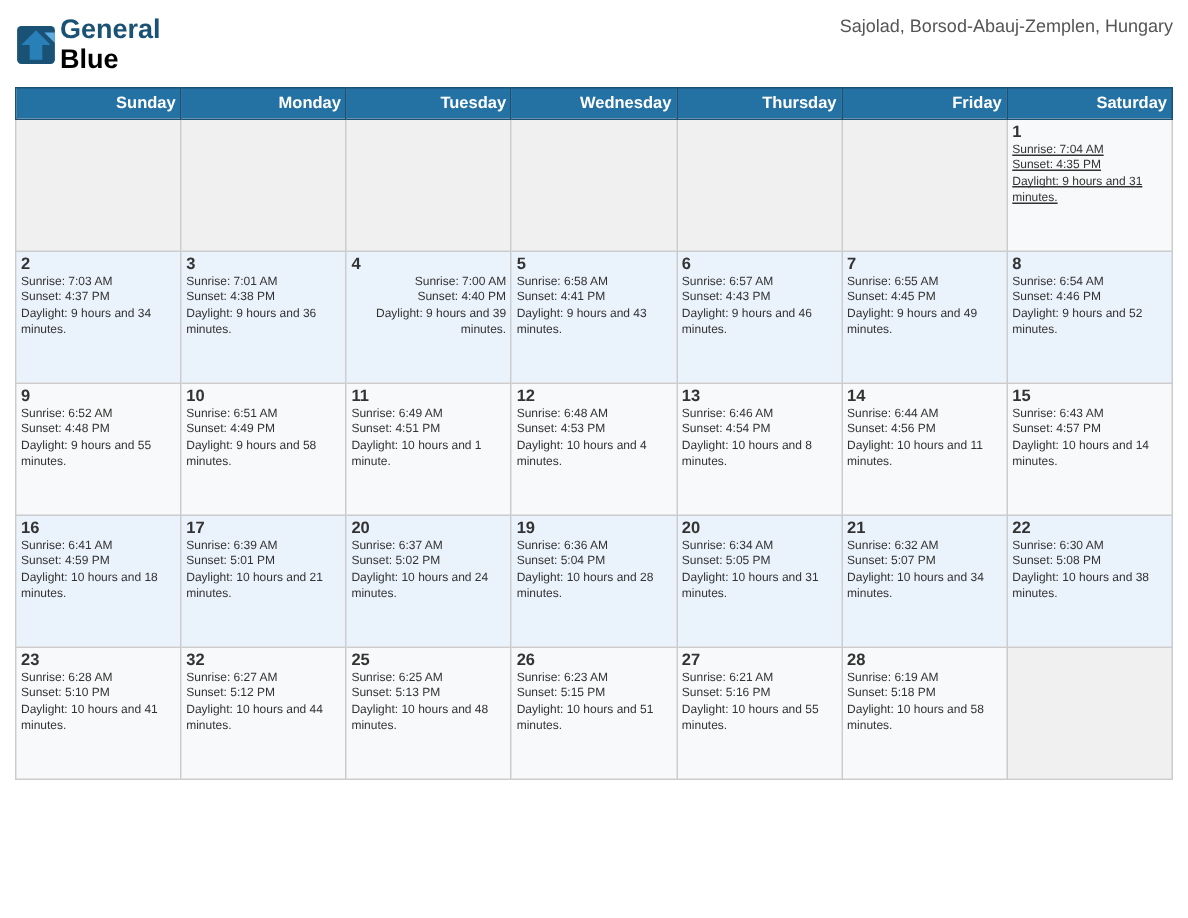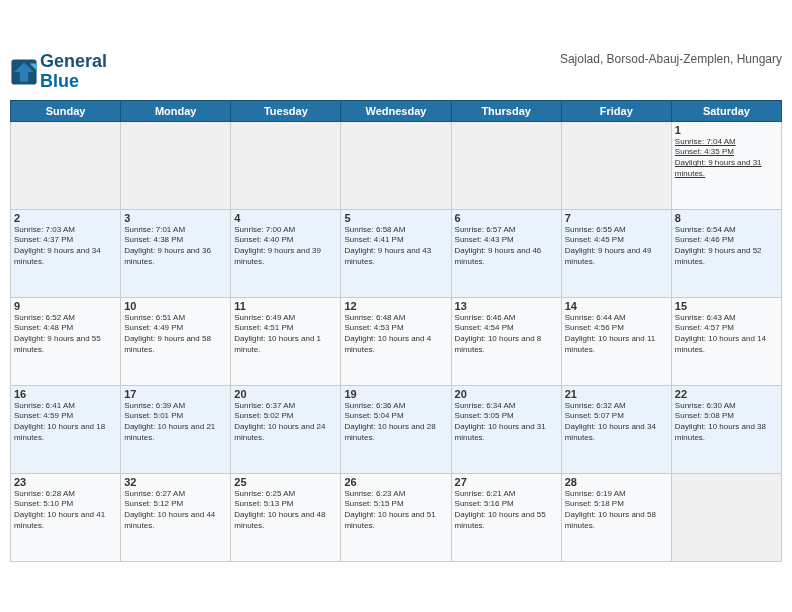--- a/index.html
+++ b/index.html
@@ -1,39 +1,39 @@
 <!DOCTYPE html>
 <html><head>
   <meta charset="utf-8">
   <style>
     * { box-sizing: border-box; margin: 0; padding: 0; }
     body { font-family: Arial, sans-serif; background: #fff; width: 792px; height: 612px; overflow: hidden; }
     
-    .page { width: 792px; height: 444px; padding: 10px; margin-top: 42px; }
+    .page { width: 792px; height: 444px; padding: 10px; }
     
     .header { display: flex; justify-content: space-between; align-items: flex-start; margin-bottom: 8px; }
     
     .logo { display: flex; align-items: center; }
     .logo-text { font-size: 18px; font-weight: bold; color: #1a5276; line-height: 1.1; }
-    .logo-text span { color: #0369a1; }
+    .logo-text span { color: #000000; }
     .logo-icon { width: 28px; height: 28px; margin-right: 2px; }
     
     .title-block { text-align: right; }
     .main-title { font-size: 32px; color: #333; font-weight: normal; }
     .subtitle { font-size: 12px; color: #555; }
     
     .calendar { width: 100%; border-collapse: collapse; table-layout: fixed; }
     
     .calendar thead th {
       background: #2471a3;
       color: #fff;
       font-size: 11px;
       font-weight: bold;
       padding: 4px 3px;
-      text-align: center;
+      text-align: right;
       border: 1px solid #1a5276;
     }
     
     .calendar tbody td {
       border: 1px solid #ccc;
       vertical-align: top;
       padding: 2px 3px;
       font-size: 8.5px;
       color: #333;
       height: 88px;
@@ -119,21 +119,21 @@
 Daylight: 9 hours and 34 minutes.</div>
           </td>
           <td>
             <span class="day-num">3</span>
             <div class="day-info" style="white-space: pre-line;">Sunrise: 7:01 AM
 Sunset: 4:38 PM
 Daylight: 9 hours and 36 minutes.</div>
           </td>
           <td>
             <span class="day-num">4</span>
-            <div class="day-info" style="white-space: pre-line;">Sunrise: 7:00 AM
+            <div class="day-info" style="white-space: pre-line; text-align: right;">Sunrise: 7:00 AM
 Sunset: 4:40 PM
 Daylight: 9 hours and 39 minutes.</div>
           </td>
           <td>
             <span class="day-num">5</span>
             <div class="day-info" style="white-space: pre-line;">Sunrise: 6:58 AM
 Sunset: 4:41 PM
 Daylight: 9 hours and 43 minutes.</div>
           </td>
           <td>

